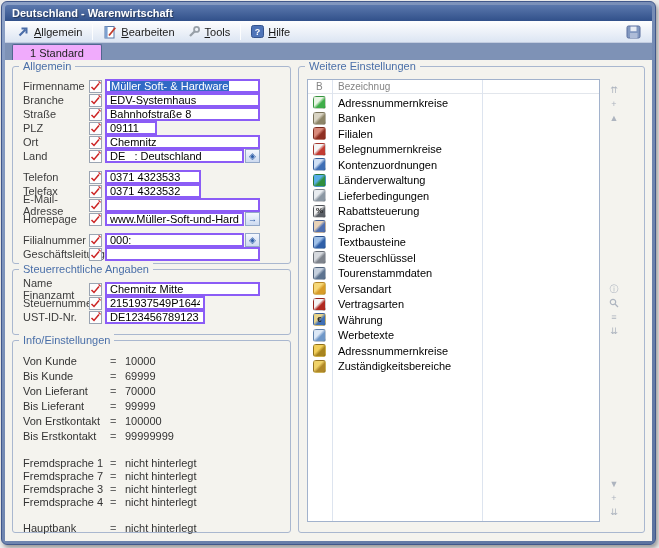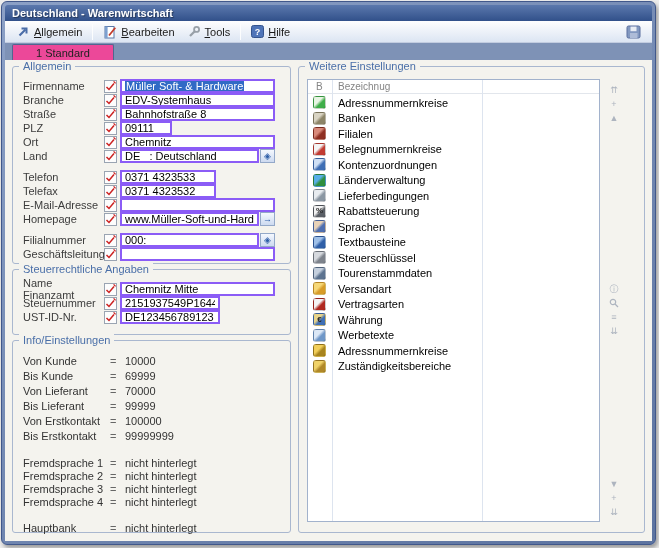--- a/index.html
+++ b/index.html
@@ -43,40 +43,40 @@
   .tbtn u { text-decoration:underline; }
   .ticon { display:flex; align-items:center; }
   .tsep { width:1px; height:16px; background:#b9c3d6; border-right:1px solid #fcfdfe; margin:0 4px; flex:none; }
   .tsave { margin-left:auto; margin-right:3px; display:flex; align-items:center; padding:1px 2px; border:1px solid transparent; }
   
   .tabstrip {
     height:17px; flex:none; background:#7e92b6;
     display:flex; align-items:flex-end; padding-left:7px;
   }
   .tab {
-    height:16px; background:#ec4899; border:1px solid #52668f; border-bottom:none;
-    border-radius:2px 2px 0 0; padding:2px 23px 0; color:#222;
+    height:16px; background:#f0abfc; border:1px solid #52668f; border-bottom:none;
+    border-radius:2px 2px 0 0; padding:2px 17px 0; color:#222;
   }
   
   .content { flex:1; min-height:0; display:flex; gap:7px; padding:6px 7px 8px; }
   .leftcol { width:279px; flex:none; display:flex; flex-direction:column; }
   .rightcol { flex:1; position:relative; }
   .gbox { border:1px solid #a9b7cf; border-radius:3px; position:relative; }
   .gtitle {
     position:absolute; top:-7px; left:6px; background:#f4f3ee; padding:0 4px;
     color:#4a6fa8; line-height:13px; white-space:nowrap;
   }
   .g-allgemein { height:198px; margin-bottom:5px; }
   .g-steuer { height:66px; margin-bottom:5px; }
   .g-info { flex:1; }
   .g-weitere { position:absolute; inset:0;padding-left:16px; }
   .gbody { position:absolute; left:10px; right:10px; top:12px; bottom:4px; }
   
   .frow { display:flex; align-items:center; height:14px; }
-  .flabel { width:81px; flex:none; color:#3c3c3c; }
+  .flabel { width:66px; flex:none; color:#3c3c3c; }
   .fcheck { width:13px; height:13px; flex:none; margin-right:3px; display:flex; cursor:default; }
   .finput {
     height:14px; border:2px solid #8b5cf6; background:#fff; color:#000;
     font:11px "Liberation Sans","DejaVu Sans",sans-serif; padding:0 3px;
   }
   .fakesel { display:flex; align-items:center; overflow:hidden; }
   .seltext { background:#316ac5; color:#fff; white-space:pre; padding:0 1px; }
   .fbtn {
     width:15px; height:14px; margin-left:1px; flex:none;
     border:1px solid #93a8c8; background:linear-gradient(#f4f8fe,#cddaf0);
@@ -399,21 +399,21 @@
                 <span class="ieq">=</span>
                 <span class="ival">99999999</span>
               </div>
               <div class="igap1"></div>
               <div class="irow short">
                 <span class="ilabel">Fremdsprache 1</span>
                 <span class="ieq">=</span>
                 <span class="ival">nicht hinterlegt</span>
               </div>
               <div class="irow short">
-                <span class="ilabel">Fremdsprache 2</span>
+                <span class="ilabel">Fremdsprache 7</span>
                 <span class="ieq">=</span>
                 <span class="ival">nicht hinterlegt</span>
               </div>
               <div class="irow short">
                 <span class="ilabel">Fremdsprache 3</span>
                 <span class="ieq">=</span>
                 <span class="ival">nicht hinterlegt</span>
               </div>
               <div class="irow short">
                 <span class="ilabel">Fremdsprache 4</span>

